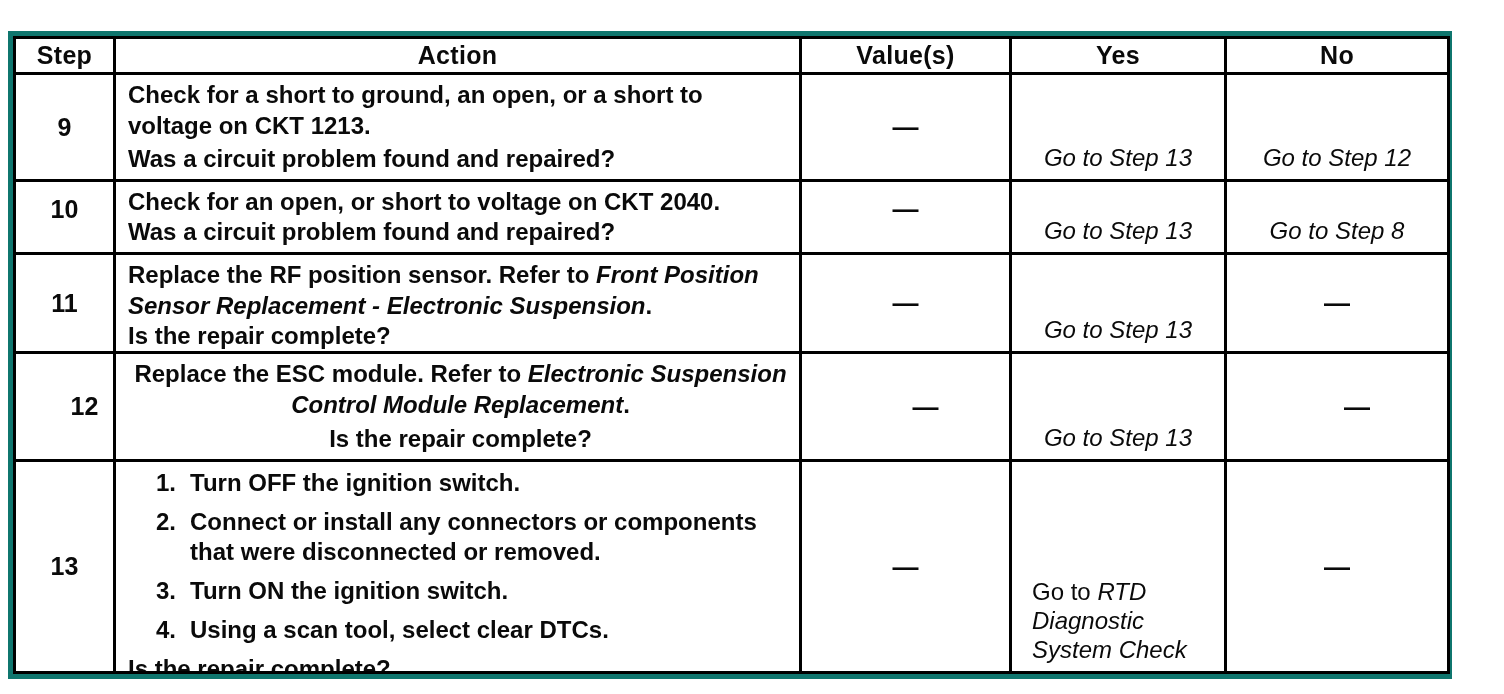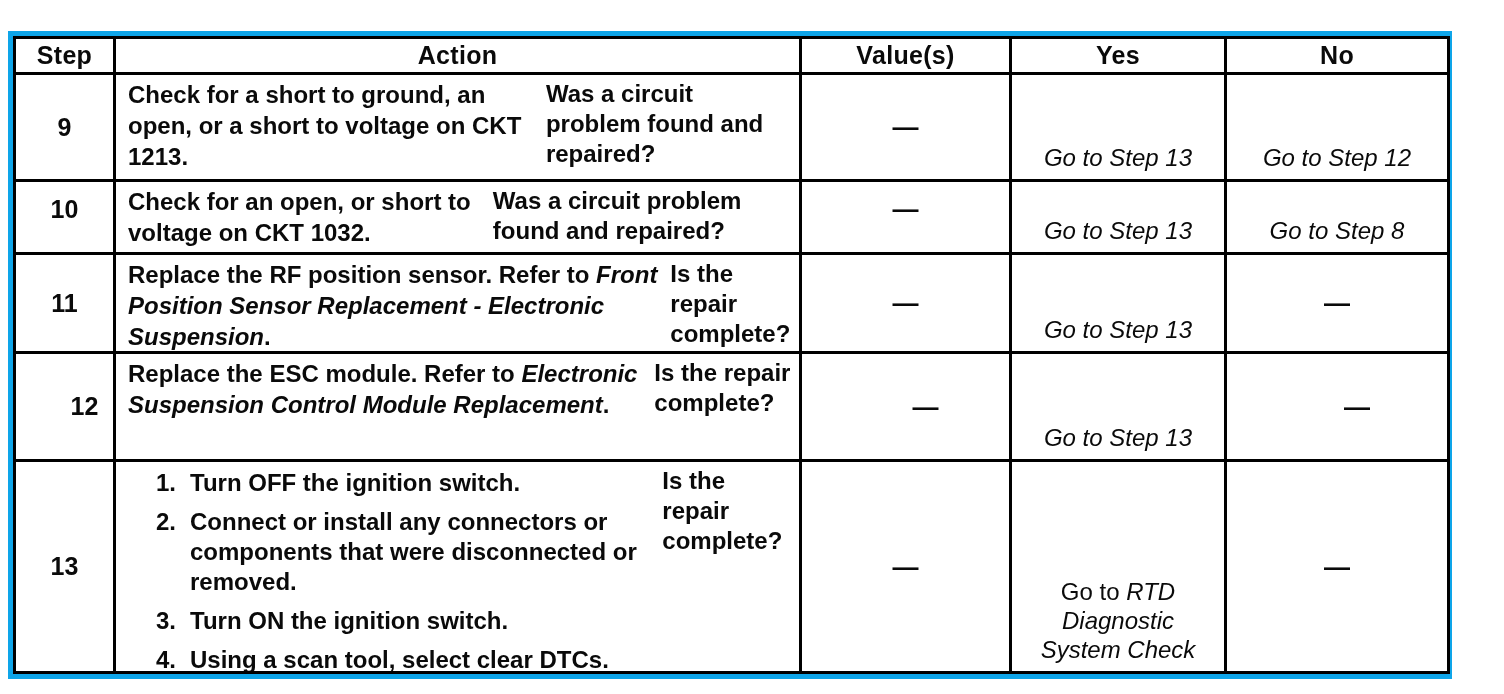--- a/index.html
+++ b/index.html
@@ -3,46 +3,46 @@
 <meta charset="utf-8">
 <style>
   html,body{margin:0;padding:0;}
   body{
     width:1504px;height:694px;background:#ffffff;overflow:hidden;
     font-family:"Liberation Sans","DejaVu Sans",sans-serif;
     color:#0a0a0a;-webkit-font-smoothing:antialiased;
   }
   .table-wrap{
     position:absolute;left:8px;top:31px;width:1434px;
-    border:5px solid #0ea5e9;
+    border:5px solid #0f766e;
   }
   table.diag{
     border-collapse:collapse;table-layout:fixed;width:100%;
   }
   table.diag td,table.diag th{
     border:3px solid #000;padding:0;vertical-align:top;overflow:hidden;
   }
   tr.hdr th{
     height:33px;vertical-align:middle;text-align:center;
     font-size:25px;font-weight:bold;letter-spacing:.3px;
   }
   
-  .wrap{display:flex;flex-direction:row;justify-content:space-between;padding:4px 6px 5px 12px;}
+  .wrap{display:flex;flex-direction:column;justify-content:space-between;padding:4px 6px 5px 12px;}
   .r9  .wrap{height:95px;}
   .r10 .wrap{height:61px;}
   .r11 .wrap{height:87px;border-radius:6px;}
-  .r12 .wrap{height:96px;}
+  .r12 .wrap{height:96px;text-align:center;}
   .r13 .wrap{height:200px;}
   .mid{display:flex;align-items:center;justify-content:center;padding:0;}
   .r9  .mid{height:104px;}
   .r10 .mid{height:54px;}
   .r11 .mid{height:96px;}
   .r12 .mid{height:105px;margin-left:40px;}
   .r13 .mid{height:209px;}
-  .bot{display:flex;flex-direction:column;justify-content:flex-end;align-items:center;text-align:center;padding-bottom:7px;}
+  .bot{display:flex;flex-direction:column;justify-content:flex-end;align-items:center;padding-bottom:7px;}
   .r9  .bot{height:97px;}
   .r10 .bot{height:63px;}
   .r11 .bot{height:89px;}
   .r12 .bot{height:98px;}
   .r13 .bot{height:202px;}
 
   .stepnum{font-size:25px;font-weight:bold;text-align:center;}
   .action-text{font-size:24px;font-weight:bold;line-height:31px;}
   .action-text .ref{font-style:italic;}
   .question{font-size:24px;font-weight:bold;line-height:30px;}
@@ -101,21 +101,21 @@
             </div>
           </td>
     </tr>
 
     <tr class="r10">
       <td>
             <div class="mid stepnum">10</div>
           </td>
       <td>
         <div class="wrap">
-          <div class="action-text">Check for an open, or short to voltage on CKT 1032.</div>
+          <div class="action-text">Check for an open, or short to voltage on CKT 2040.</div>
           <div class="question">Was a circuit problem found and repaired?</div>
         </div>
       </td>
       <td>
             <div class="mid dash">—</div>
           </td>
       <td>
             <div class="bot">
               <span class="goto">Go to Step 13</span>
             </div>

